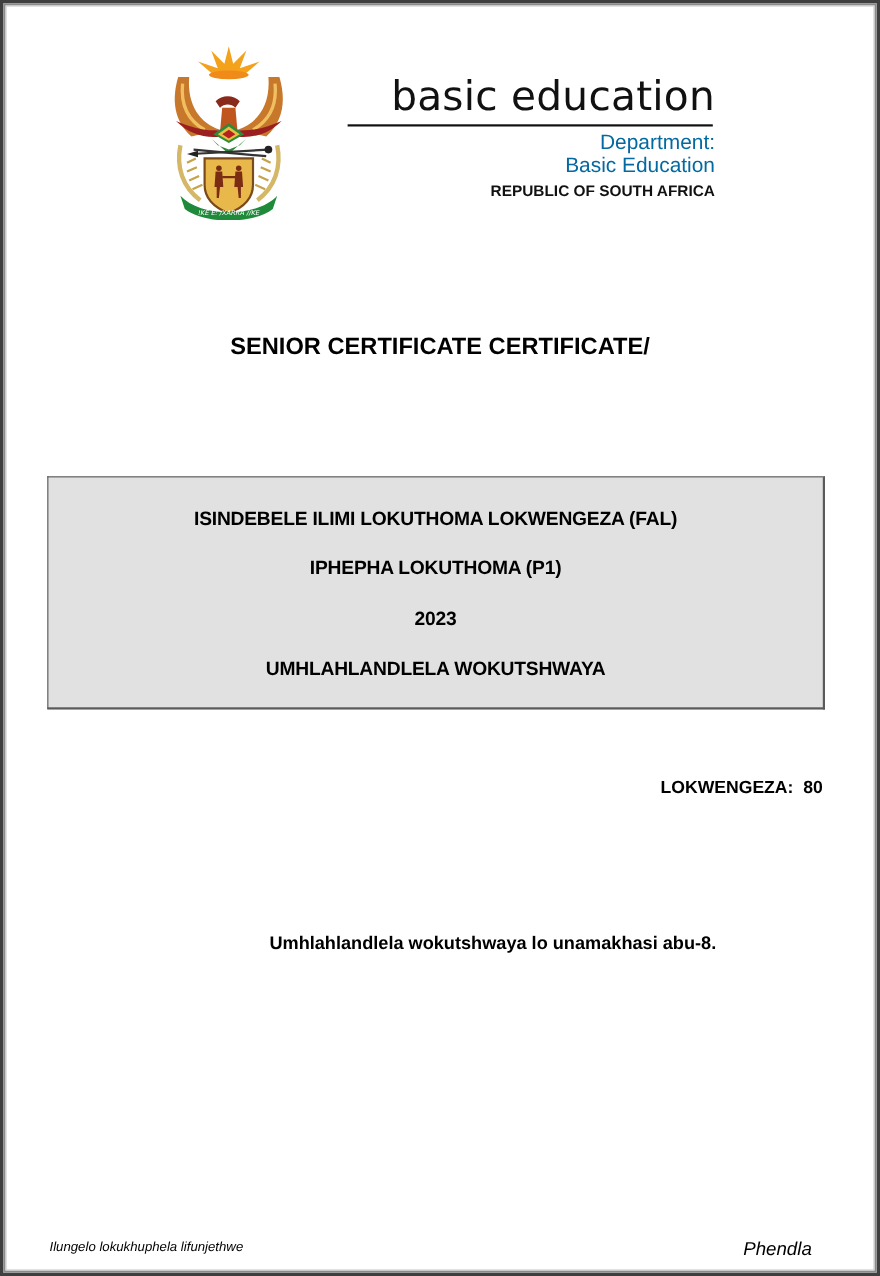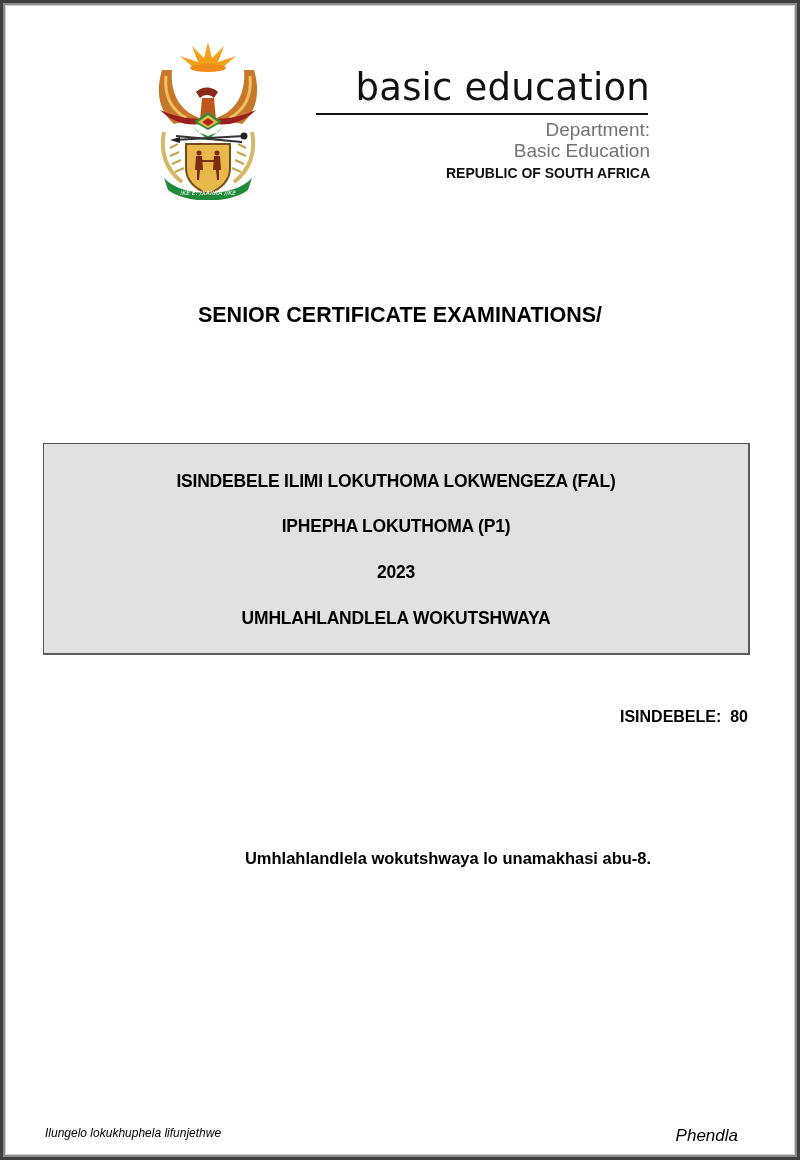--- a/index.html
+++ b/index.html
@@ -60,21 +60,21 @@
     }
     .brand-rule {
       height: 2px;
       background: #111;
       margin-top: 3px;
       width: 332px;
     }
     .dept-line {
       font-size: 19px;
       line-height: 21px;
-      color: #737373;
+      color: #0369a1;
       white-space: nowrap;
     }
     .dept-line.first { margin-top: 4px; }
     .dept-republic {
       font-size: 14px;
       font-weight: bold;
       line-height: 24px;
       color: #111;
       white-space: nowrap;
     }
@@ -87,21 +87,21 @@
       width: 800px;
       text-align: center;
       font-weight: bold;
       font-size: 21.5px;
       line-height: 30px;
     }
 
     .subject-box {
       position: absolute;
       left: 43px;
-      top: 443px;
+      top: 433px;
       width: 707px;
       height: 212px;
       box-sizing: border-box;
       background: #e1e1e1;
       border: 1px solid #555;
       border-bottom: 2px solid #5a5a5a;
       border-right: 2px solid #5a5a5a;
       text-align: center;
       font-weight: bold;
       font-size: 17.5px;
@@ -212,28 +212,28 @@
 
 <div class="logo-text">
   <div class="brand-title">basic education</div>
   <div class="brand-rule"></div>
   <div class="dept-line first">Department:</div>
   <div class="dept-line">Basic Education</div>
   <div class="dept-republic">REPUBLIC OF SOUTH AFRICA</div>
 </div>
 
 <div class="exam-heading">
-  <div>SENIOR CERTIFICATE EXAMINATIONS/</div>
+  <div>SENIOR CERTIFICATE CERTIFICATE/</div>
 </div>
 
 <div class="subject-box">
   <div class="line" style="top:27px;">ISINDEBELE ILIMI LOKUTHOMA LOKWENGEZA (FAL)</div>
   <div class="line" style="top:72px;">IPHEPHA LOKUTHOMA (P1)</div>
   <div class="line" style="top:118px;">2023</div>
   <div class="line" style="top:164px;">UMHLAHLANDLELA WOKUTSHWAYA</div>
 </div>
 
-<div class="marks"><span>ISINDEBELE:</span>  <span>80</span></div>
+<div class="marks"><span>LOKWENGEZA:</span>  <span>80</span></div>
 
 <div class="pages-note">Umhlahlandlela wokutshwaya lo unamakhasi abu-8.</div>
 
 <div class="footer-left">Ilungelo lokukhuphela lifunjethwe</div>
 <div class="footer-right">Phendla</div>
 
 </body></html>

